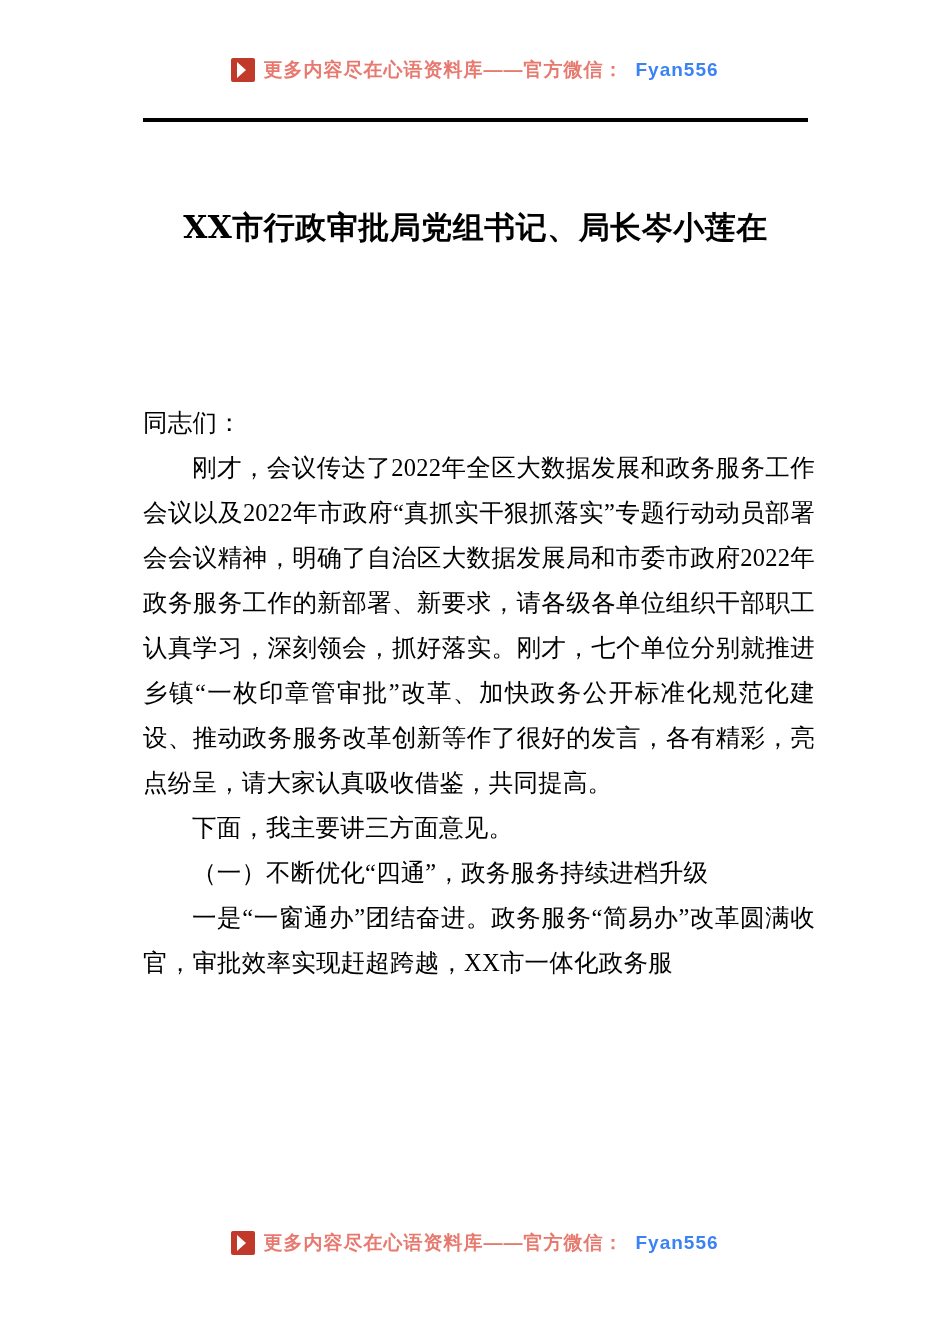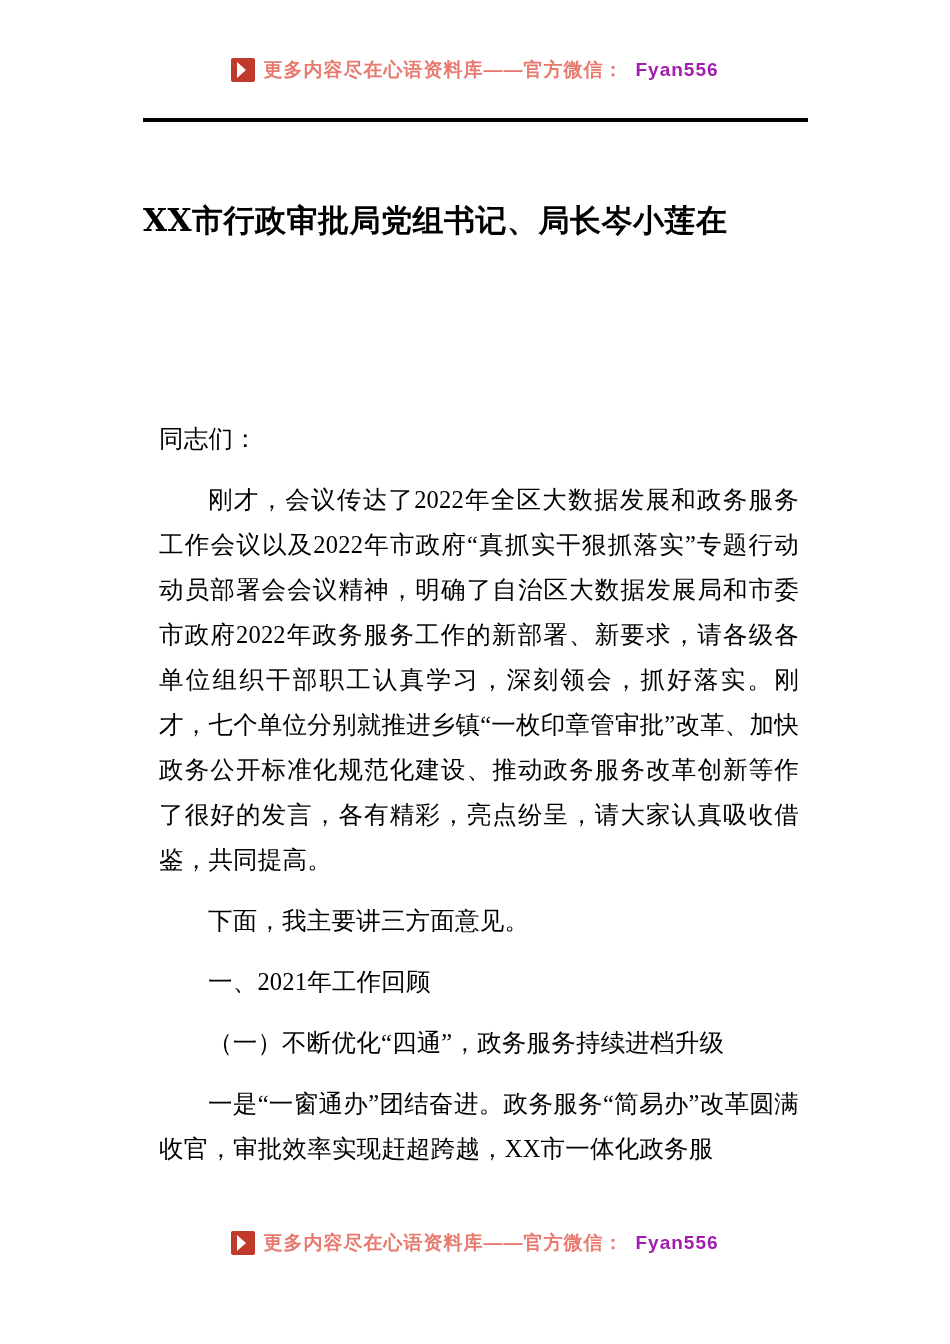--- a/index.html
+++ b/index.html
@@ -57,40 +57,41 @@
     border-bottom: 8px solid transparent;
   }
   .wm-text {
     font-family: "Liberation Sans", sans-serif;
     font-size: 19px;
     letter-spacing: 1px;
     color: #e8796f;
     white-space: nowrap;
     font-weight: 600;
   }
-  .wm-text .wm-red { color: #a21caf; padding-left: 12px; }
+  .wm-text .wm-red { color: #3b82f6; padding-left: 12px; }
 
   
   .header-rule {
     position: absolute;
     left: 143px;
     top: 118px;
     width: 665px;
     border-top: 3px solid #000;
     border-bottom: 1px solid #000;
     height: 3px;
     box-sizing: border-box;
   }
 
   
   .doc-title {
     position: absolute;
     left: 143px;
-    top: 195px;
+    top: 202px;
     width: 665px;
+    text-align: center;
     font-family: "DejaVu Serif", "Liberation Serif", serif;
     font-weight: bold;
     font-size: 31px;
     line-height: 1.65;
     letter-spacing: 0.5px;
   }
   .doc-date {
     position: absolute;
     left: 143px;
     top: 340px;
@@ -106,21 +107,21 @@
     left: 143px;
     top: 400px;
     width: 672px;
     font-size: 24.5px;
     line-height: 45px;
     text-align: justify;
     text-justify: inter-ideograph;
     letter-spacing: 0.2px;
   }
   .body-text p {
-    margin: 16px;
+    margin: 0;
   }
   .indent2 { text-indent: 2em; }
   .noindent { text-indent: 0; }
 </style>
 </head>
 <body>
 
 <div class="page">
 
   <div class="watermark top">
@@ -132,21 +133,20 @@
 
   <div class="doc-title">
     <div>XX市行政审批局党组书记、局长岑小莲在</div>
   </div>
 
 
   <div class="body-text">
     <p class="noindent">同志们：</p>
     <p class="indent2">刚才，会议传达了2022年全区大数据发展和政务服务工作会议以及2022年市政府“真抓实干狠抓落实”专题行动动员部署会会议精神，明确了自治区大数据发展局和市委市政府2022年政务服务工作的新部署、新要求，请各级各单位组织干部职工认真学习，深刻领会，抓好落实。刚才，七个单位分别就推进乡镇“一枚印章管审批”改革、加快政务公开标准化规范化建设、推动政务服务改革创新等作了很好的发言，各有精彩，亮点纷呈，请大家认真吸收借鉴，共同提高。</p>
     <p class="indent2">下面，我主要讲三方面意见。</p>
-    <p class="indent2">一、2021年工作回顾</p>
     <p class="indent2">（一）不断优化“四通”，政务服务持续进档升级</p>
     <p class="indent2">一是“一窗通办”团结奋进。政务服务“简易办”改革圆满收官，审批效率实现赶超跨越，XX市一体化政务服</p>
   </div>
 
   <div class="watermark bottom">
     <span class="wm-logo"></span>
     <span class="wm-text"><span>更多内容尽在心语资料库——官方微信：</span><span class="wm-red">Fyan556</span></span>
   </div>
 
 </div>

